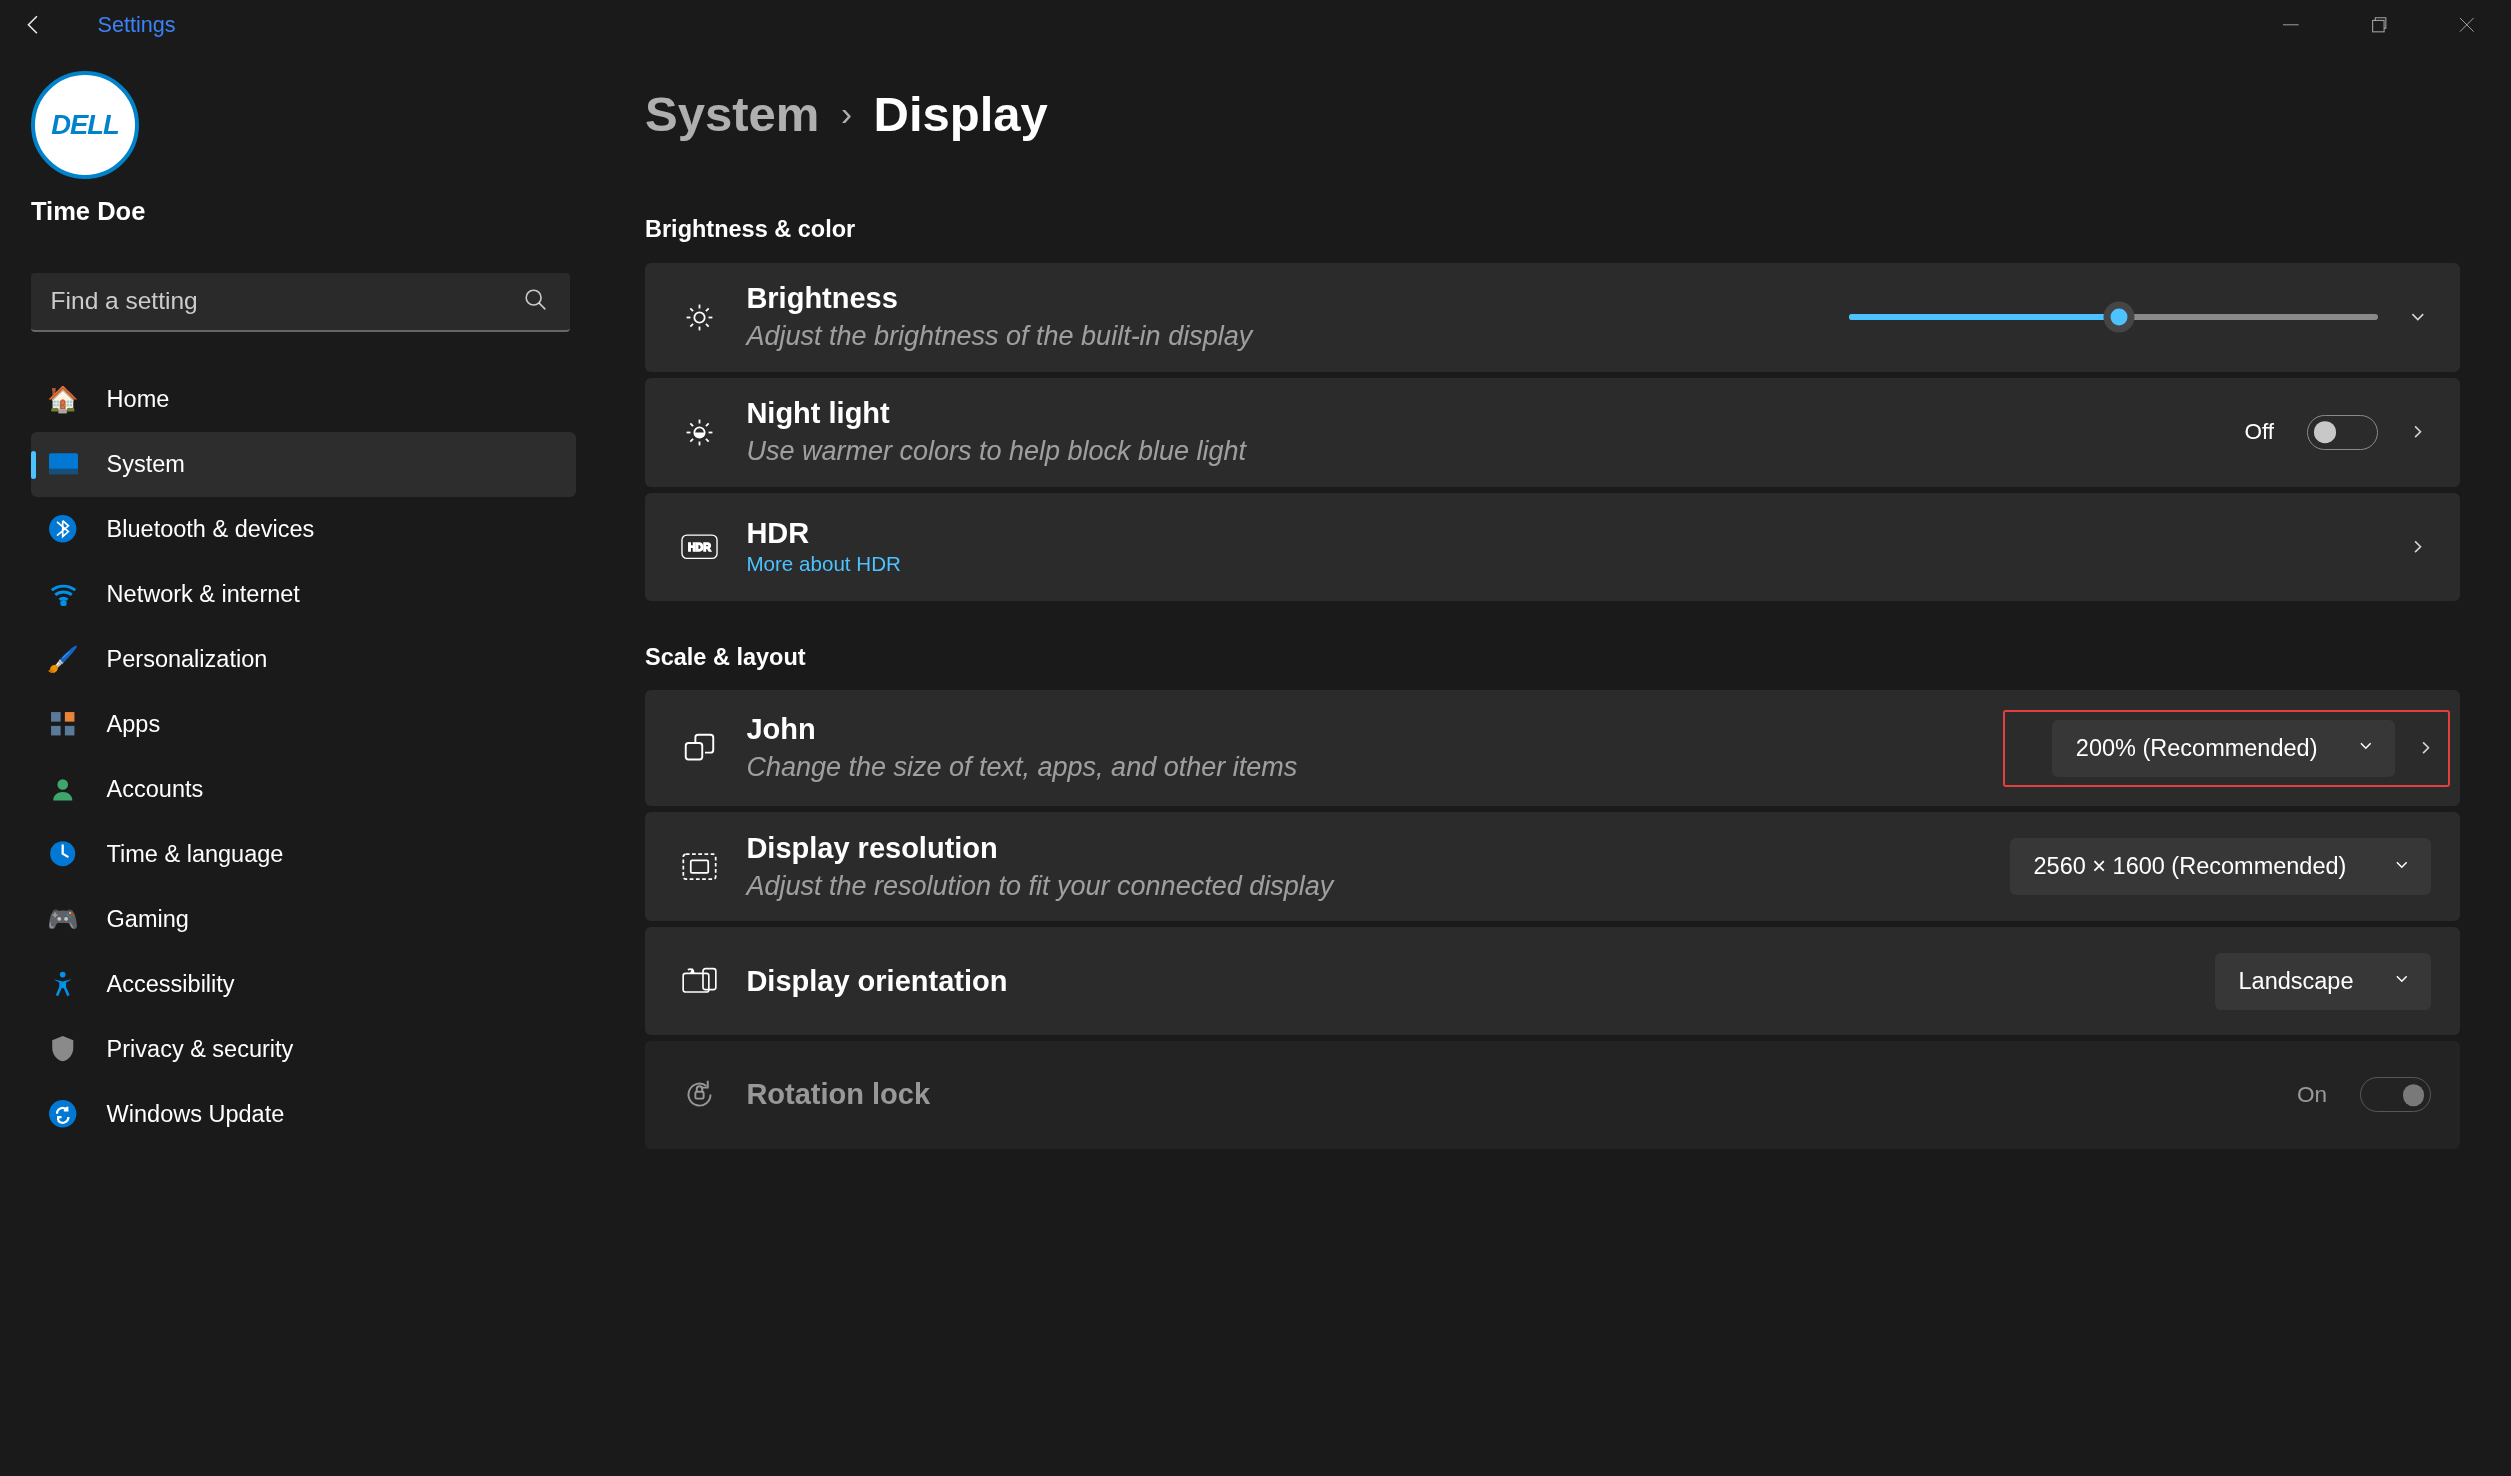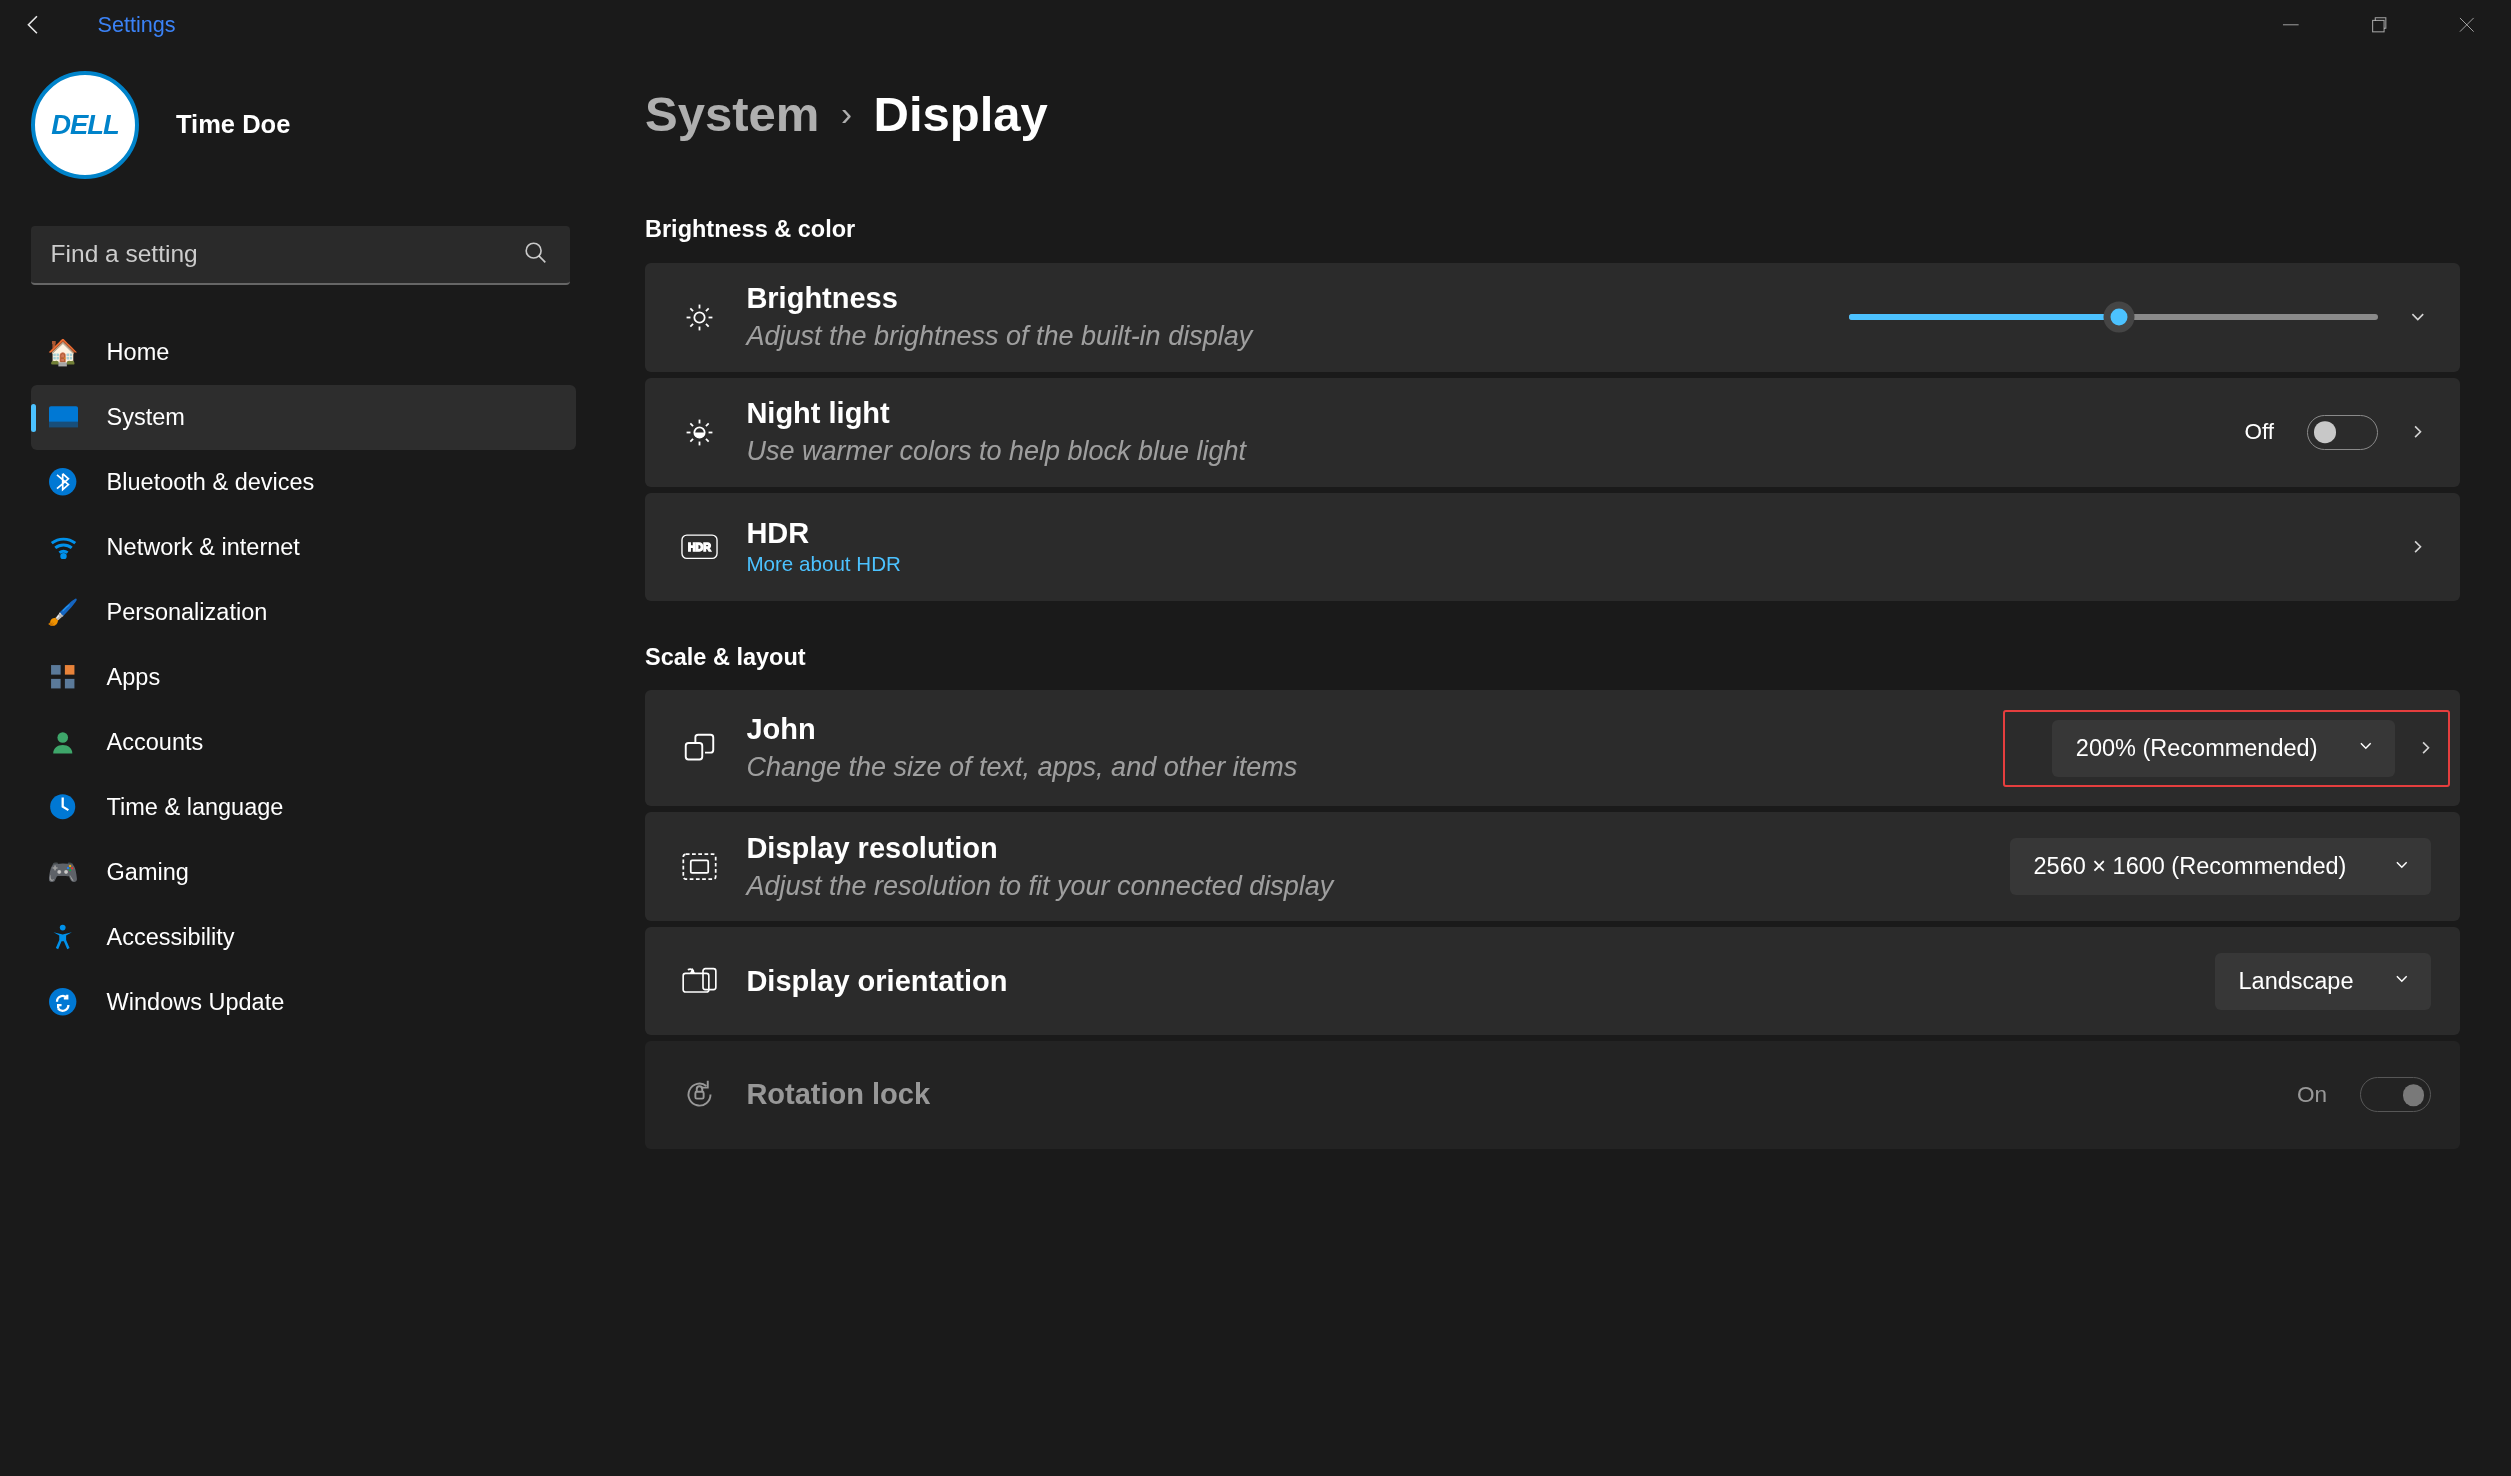--- a/index.html
+++ b/index.html
@@ -26,21 +26,21 @@
 .titlebar-back { width: 33px; height: 33px; display: flex; align-items: center; justify-content: center; cursor: pointer; }
 .titlebar-title { font-size: 21.6px; margin-left: 47px; font-weight: 400; color: #3b82f6; }
 .titlebar-spacer { flex: 1; }
 .window-controls { display: flex; }
 .win-ctrl { width: 88px; height: 49px; display:flex; align-items:center; justify-content:center; cursor:pointer; }
 .win-ctrl svg { stroke: rgba(255,255,255,0.6); }
 .ws-body { display: flex; flex: 1; overflow: hidden; }
 
 
 .sidebar { width: 586px; padding: 21.6px 9.8px 0 31px; display:flex; flex-direction:column; }
-.profile { display:flex; align-items:center; gap: 37px; margin-bottom: 47px; }
+.profile { display:flex; gap: 18px; margin-bottom: 47px; flex-direction: column; }
 .avatar {
   width: 108px; height:108px; border-radius:50%;
   background:#fff; display:flex; align-items:center; justify-content:center;
   border: 4.9px solid #0083ca;
 }
 .avatar-text { color:#0083ca; font-weight:700; font-size:27.4px; font-style:italic; letter-spacing:-1px; }
 .profile-name { font-size:25.5px; font-weight:600; }
 
 .searchbox {
   width: 539px; height:59px; background:#2a2a2a; border-radius:3.9px;
@@ -259,20 +259,28 @@
           <span class="nav-icon">
             <svg width="27.4" height="27.4" viewBox="0 0 24 24" fill="#0091ea">
                 <circle cx="12" cy="4" r="2.5"></circle>
                 <path d="M4 8l8 2 8-2-5 3v4l3 7-2 1-3-7h-2l-3 7-2-1 3-7v-4z"></path>
               </svg>
           </span>
           <span class="nav-label">Accessibility</span>
         </li>
         <li class="nav-item">
           <span class="nav-icon">
+            <svg width="25.5" height="27.4" viewBox="0 0 24 26" fill="#8a8a8a">
+                <path d="M12 1l10 4v7c0 7-5 12-10 13C7 24 2 19 2 12V5z"></path>
+              </svg>
+          </span>
+          <span class="nav-label">Privacy &amp; security</span>
+        </li>
+        <li class="nav-item">
+          <span class="nav-icon">
             <svg width="27.4" height="27.4" viewBox="0 0 24 24">
                 <circle cx="12" cy="12" r="12" fill="#0078d4"></circle>
                 <path d="M7 12a5 5 0 0 1 9-3m1 6a5 5 0 0 1-9 3" stroke="#fff" stroke-width="2" fill="none"></path>
                 <path d="M16 6v3h-3M8 18v-3h3" stroke="#fff" stroke-width="2" fill="none"></path>
               </svg>
           </span>
           <span class="nav-label">Windows Update</span>
         </li>
       </ul>
     </div>

